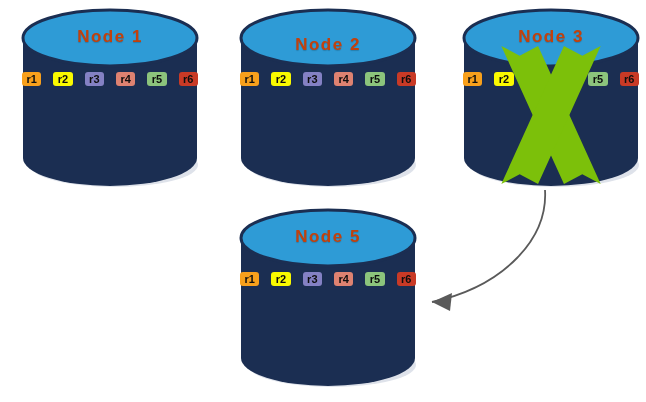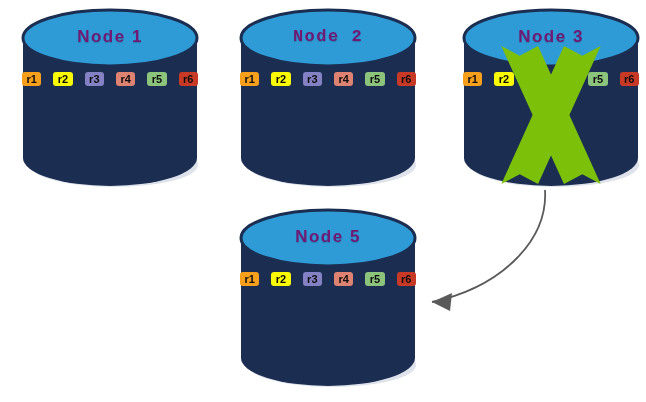--- a/index.html
+++ b/index.html
@@ -26,21 +26,21 @@
   .node svg {
     position: absolute;
     left: 0; top: 0;
     overflow: visible;
   }
   .node-label {
     position: absolute;
     left: 0;
     width: 100%;
     text-align: center;
-    color: #701a75;
+    color: #c2410c;
     font-weight: bold;
     font-size: 17px;
     letter-spacing: 1.5px;
     font-family: "Liberation Sans", sans-serif;
     text-shadow: 0 1px 1px rgba(0,0,0,0.18);
     pointer-events: none;
   }
   .rows {
     position: absolute;
     left: 0;
@@ -110,21 +110,21 @@
         </div>
       </div>
     </div>
 
   <div class="node" id="node-2" style="left: 240px; top: 8px; width: 176px; height: 184px;">
       <svg width="176" height="184" viewBox="0 0 176 184">
         <ellipse cx="92" cy="157" rx="84" ry="22" fill="#d8dde6" opacity="0.85"></ellipse>
         <path d="M 1,30 L 1,150 A 87,28 0 0 0 175,150 L 175,30 Z" fill="#1B2E52"></path>
         <ellipse cx="88" cy="30" rx="87" ry="28" fill="#2E9BD6" stroke="#1B2E52" stroke-width="3"></ellipse>
       </svg>
-      <div class="node-label" style="top: 19px; font-family: Liberation Mono, monospace;">Node  2</div>
+      <div class="node-label" style="top: 27px;">Node  2</div>
       <div class="rows" style="top: 64px;">
         <div class="row" style="background: rgb(248, 160, 28);">
           <span>r1</span>
         </div>
         <div class="row" style="background: rgb(250, 250, 0);">
           <span>r2</span>
         </div>
         <div class="row" style="background: rgb(132, 129, 196);">
           <span>r3</span>
         </div>

